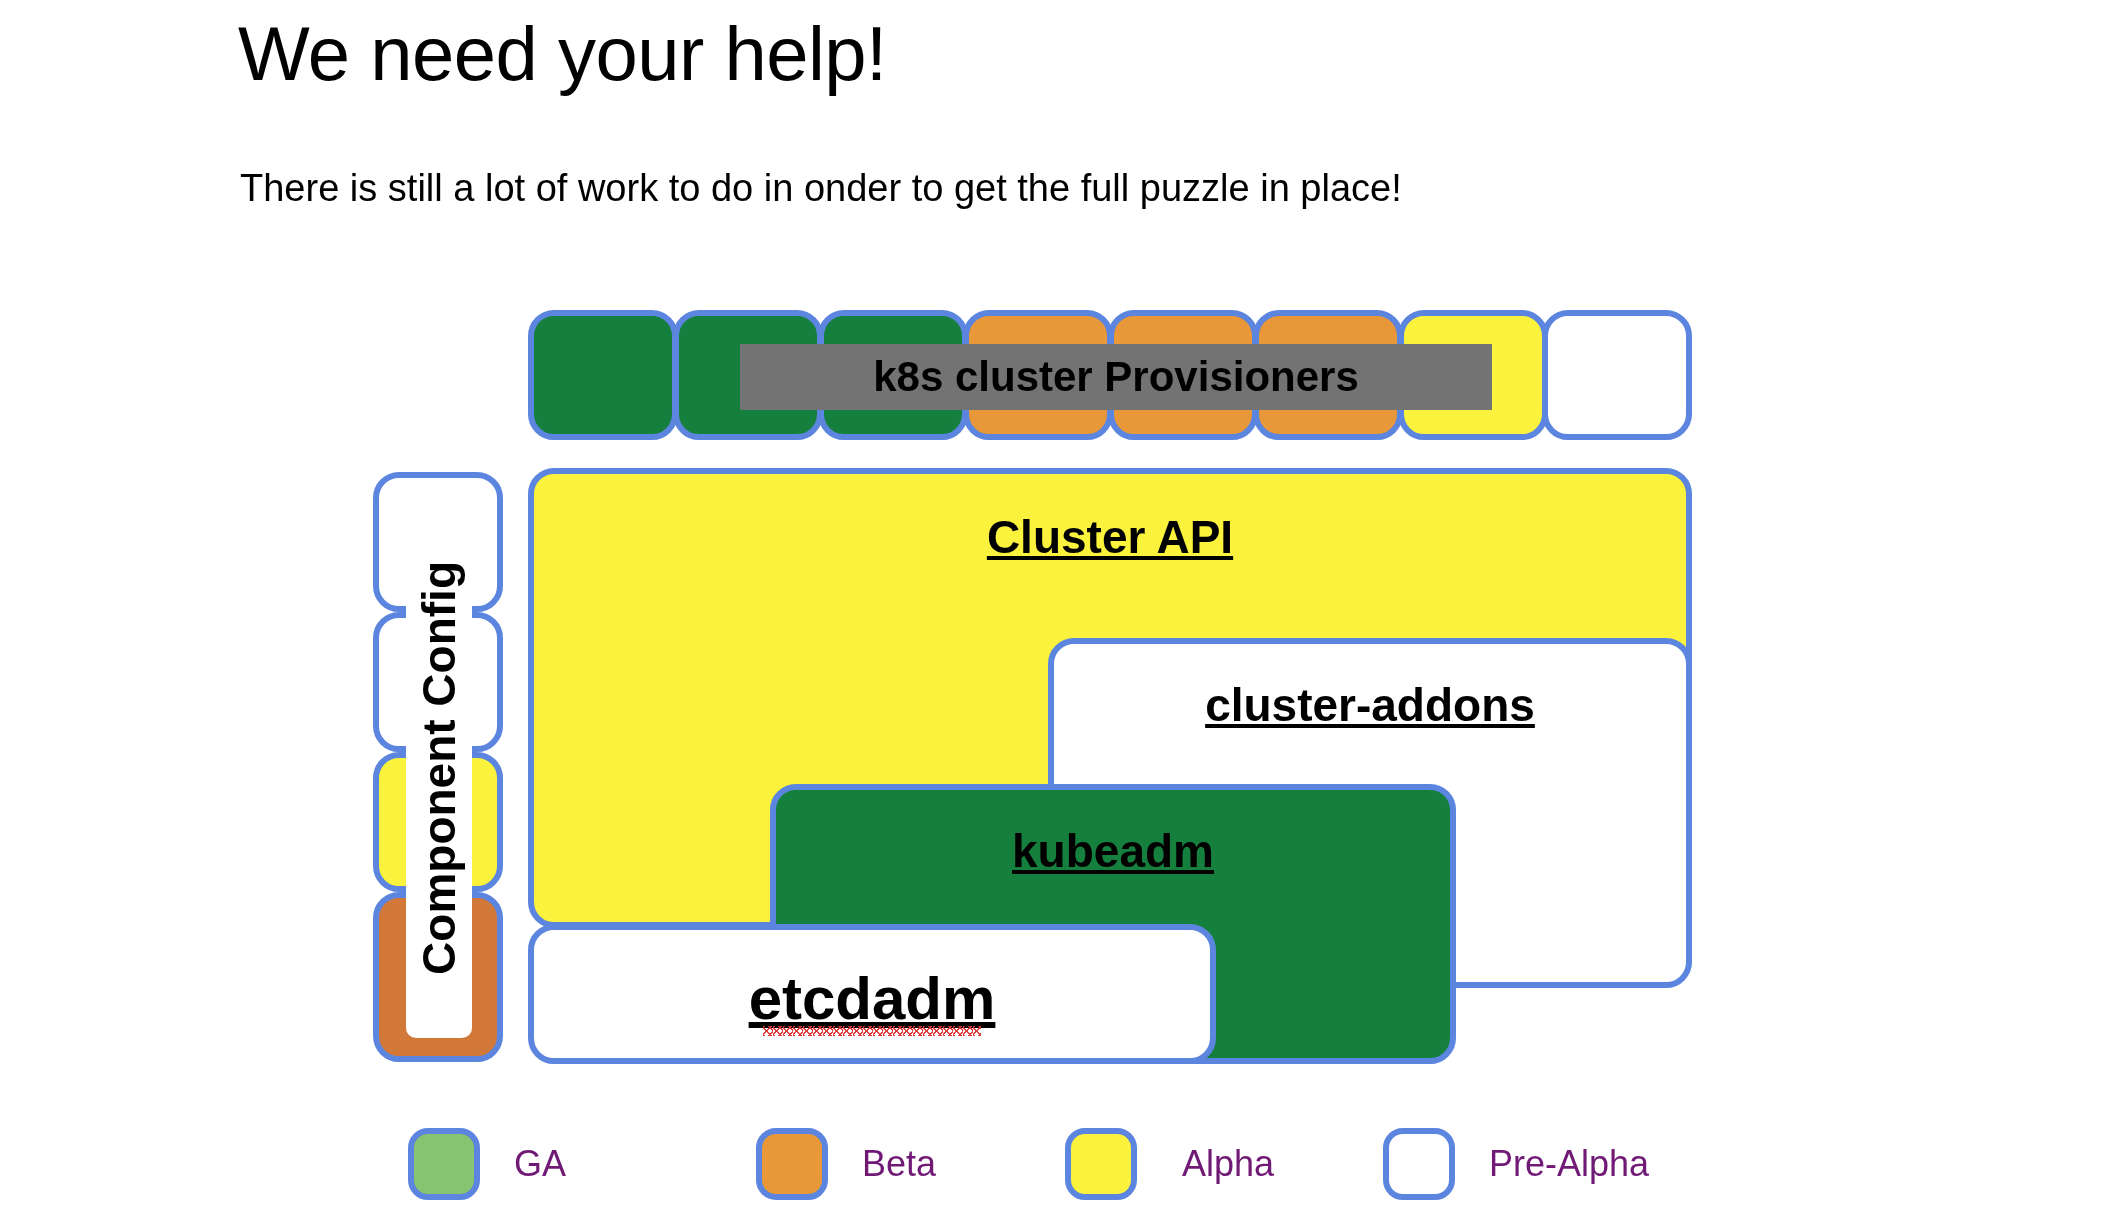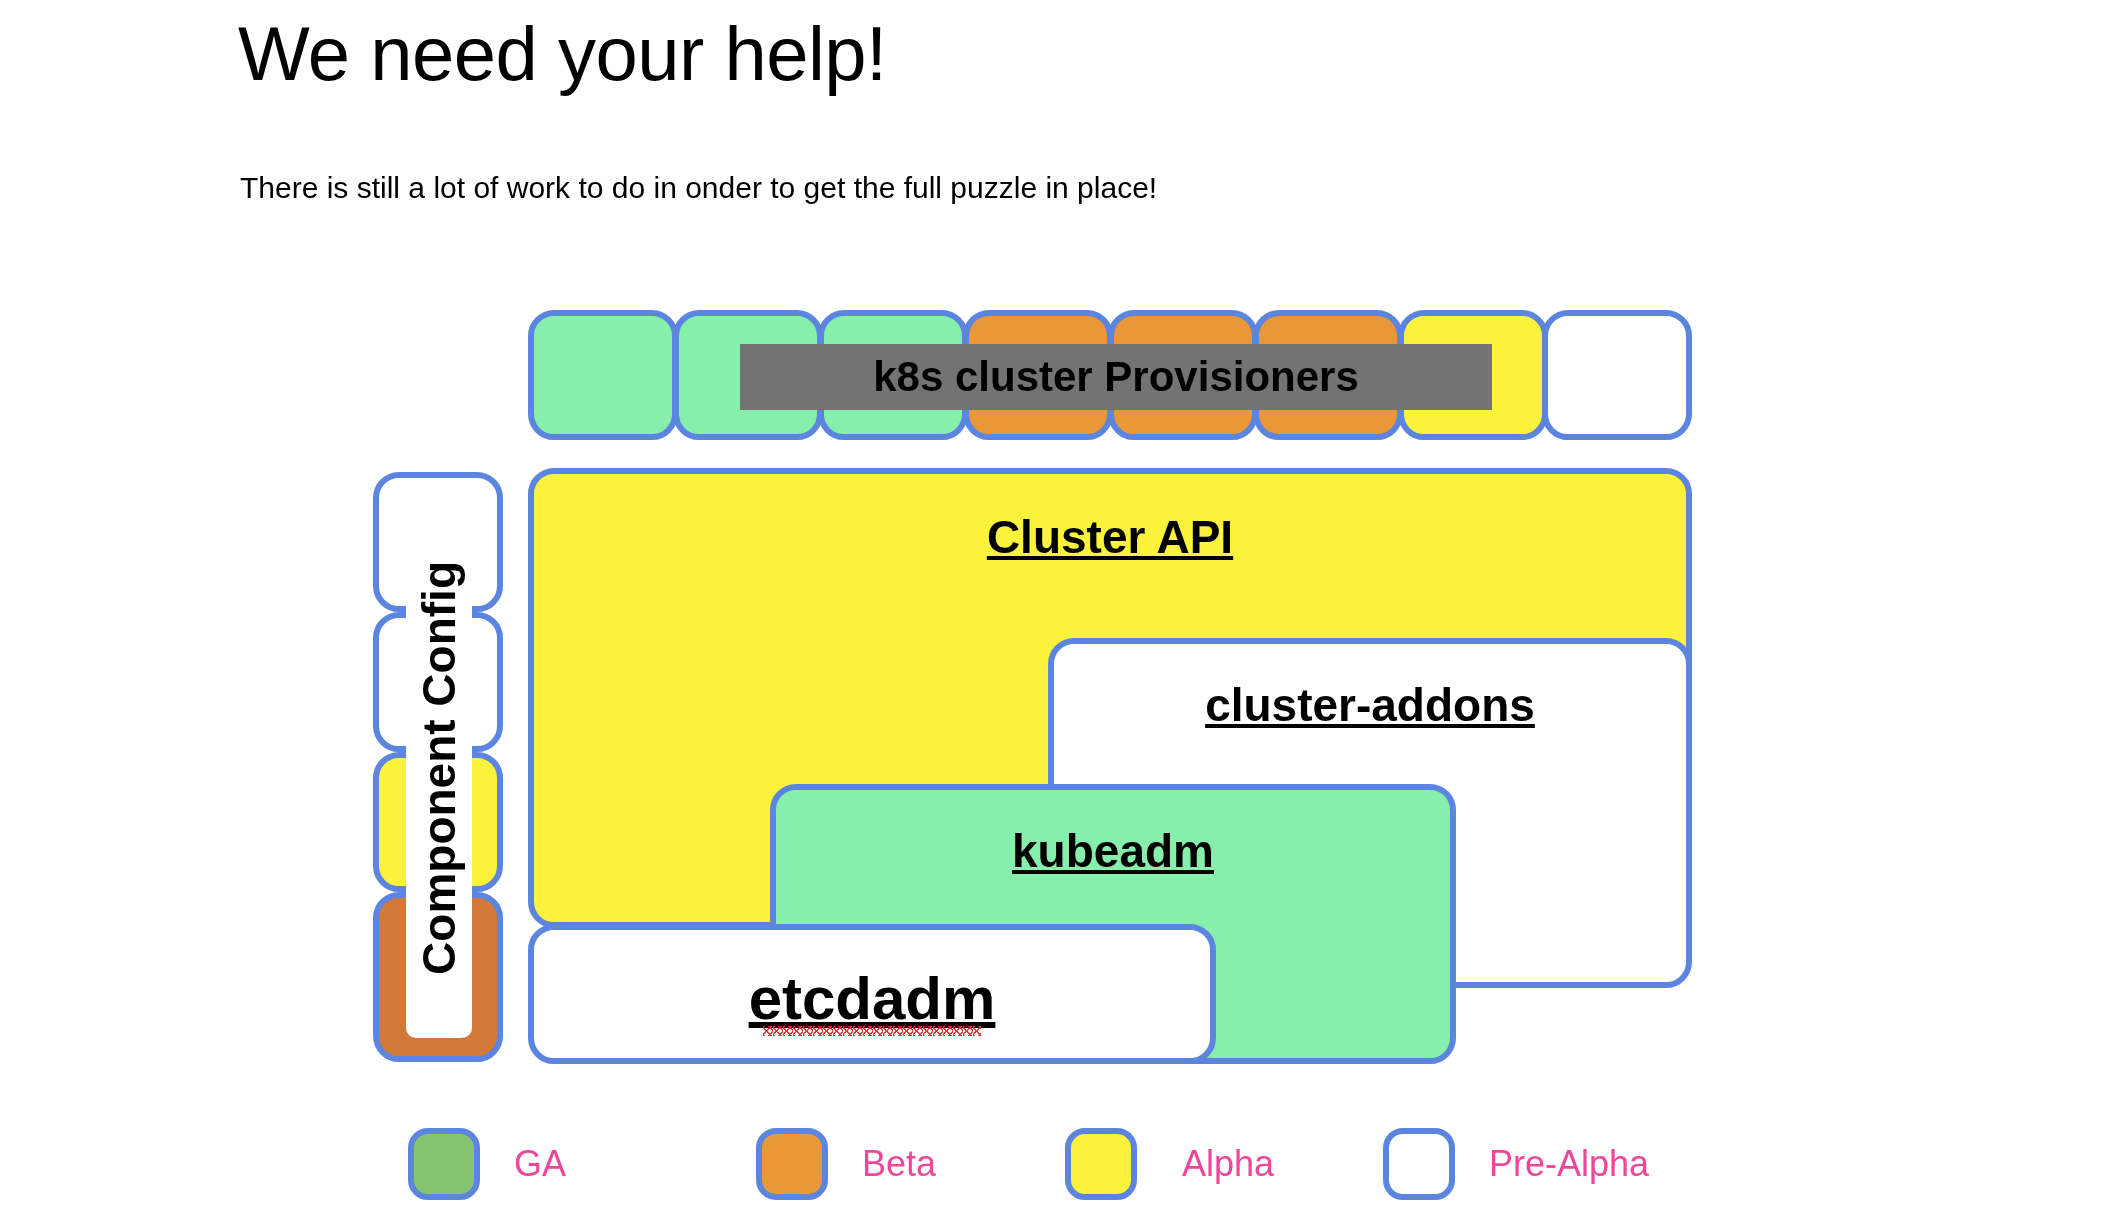--- a/index.html
+++ b/index.html
@@ -15,34 +15,34 @@
 
   
   #page-title{
     position:absolute;left:238px;top:6px;
     font-size:76px;line-height:96px;
     font-weight:400;color:#000000;
     white-space:nowrap;letter-spacing:-0.5px;
   }
   #page-subtitle{
     position:absolute;left:240px;top:160px;
-    font-size:30px;line-height:56px;
+    font-size:38px;line-height:56px;
     font-weight:400;color:#000000;
     white-space:nowrap;
   }
 
   
   .node{
     position:absolute;
     box-sizing:border-box;
     border:6px solid #5B85DE;
     border-radius:26px;
     background:#ffffff;
   }
-  .node.ga{background:#86efac;}
+  .node.ga{background:#15803d;}
   .node.beta{background:#E89838;}
   .node.beta-dark{background:#D2793A;}
   .node.alpha{background:#FAF23C;}
   .node.prealpha{background:#ffffff;}
 
   .node-label{
     position:absolute;
     left:0;right:0;
     font-weight:bold;
     color:#000000;
@@ -115,21 +115,21 @@
   .legend-item{position:absolute;top:0;height:72px;display:flex;align-items:center;}
   .legend-swatch{
     box-sizing:border-box;
     width:72px;height:72px;
     border:6px solid #5B85DE;
     border-radius:20px;
     flex:0 0 auto;
   }
   .legend-text{
     margin-left:34px;
-    font-size:36px;color:#ec4899;
+    font-size:36px;color:#701a75;
     white-space:nowrap;
     text-align:center;
   }
   #legend-ga{left:0px;}
   #legend-beta{left:348px;}
   #legend-alpha{left:657px;gap:11px;}
   #legend-prealpha{left:975px;}
 </style>
 </head>
 <body>

